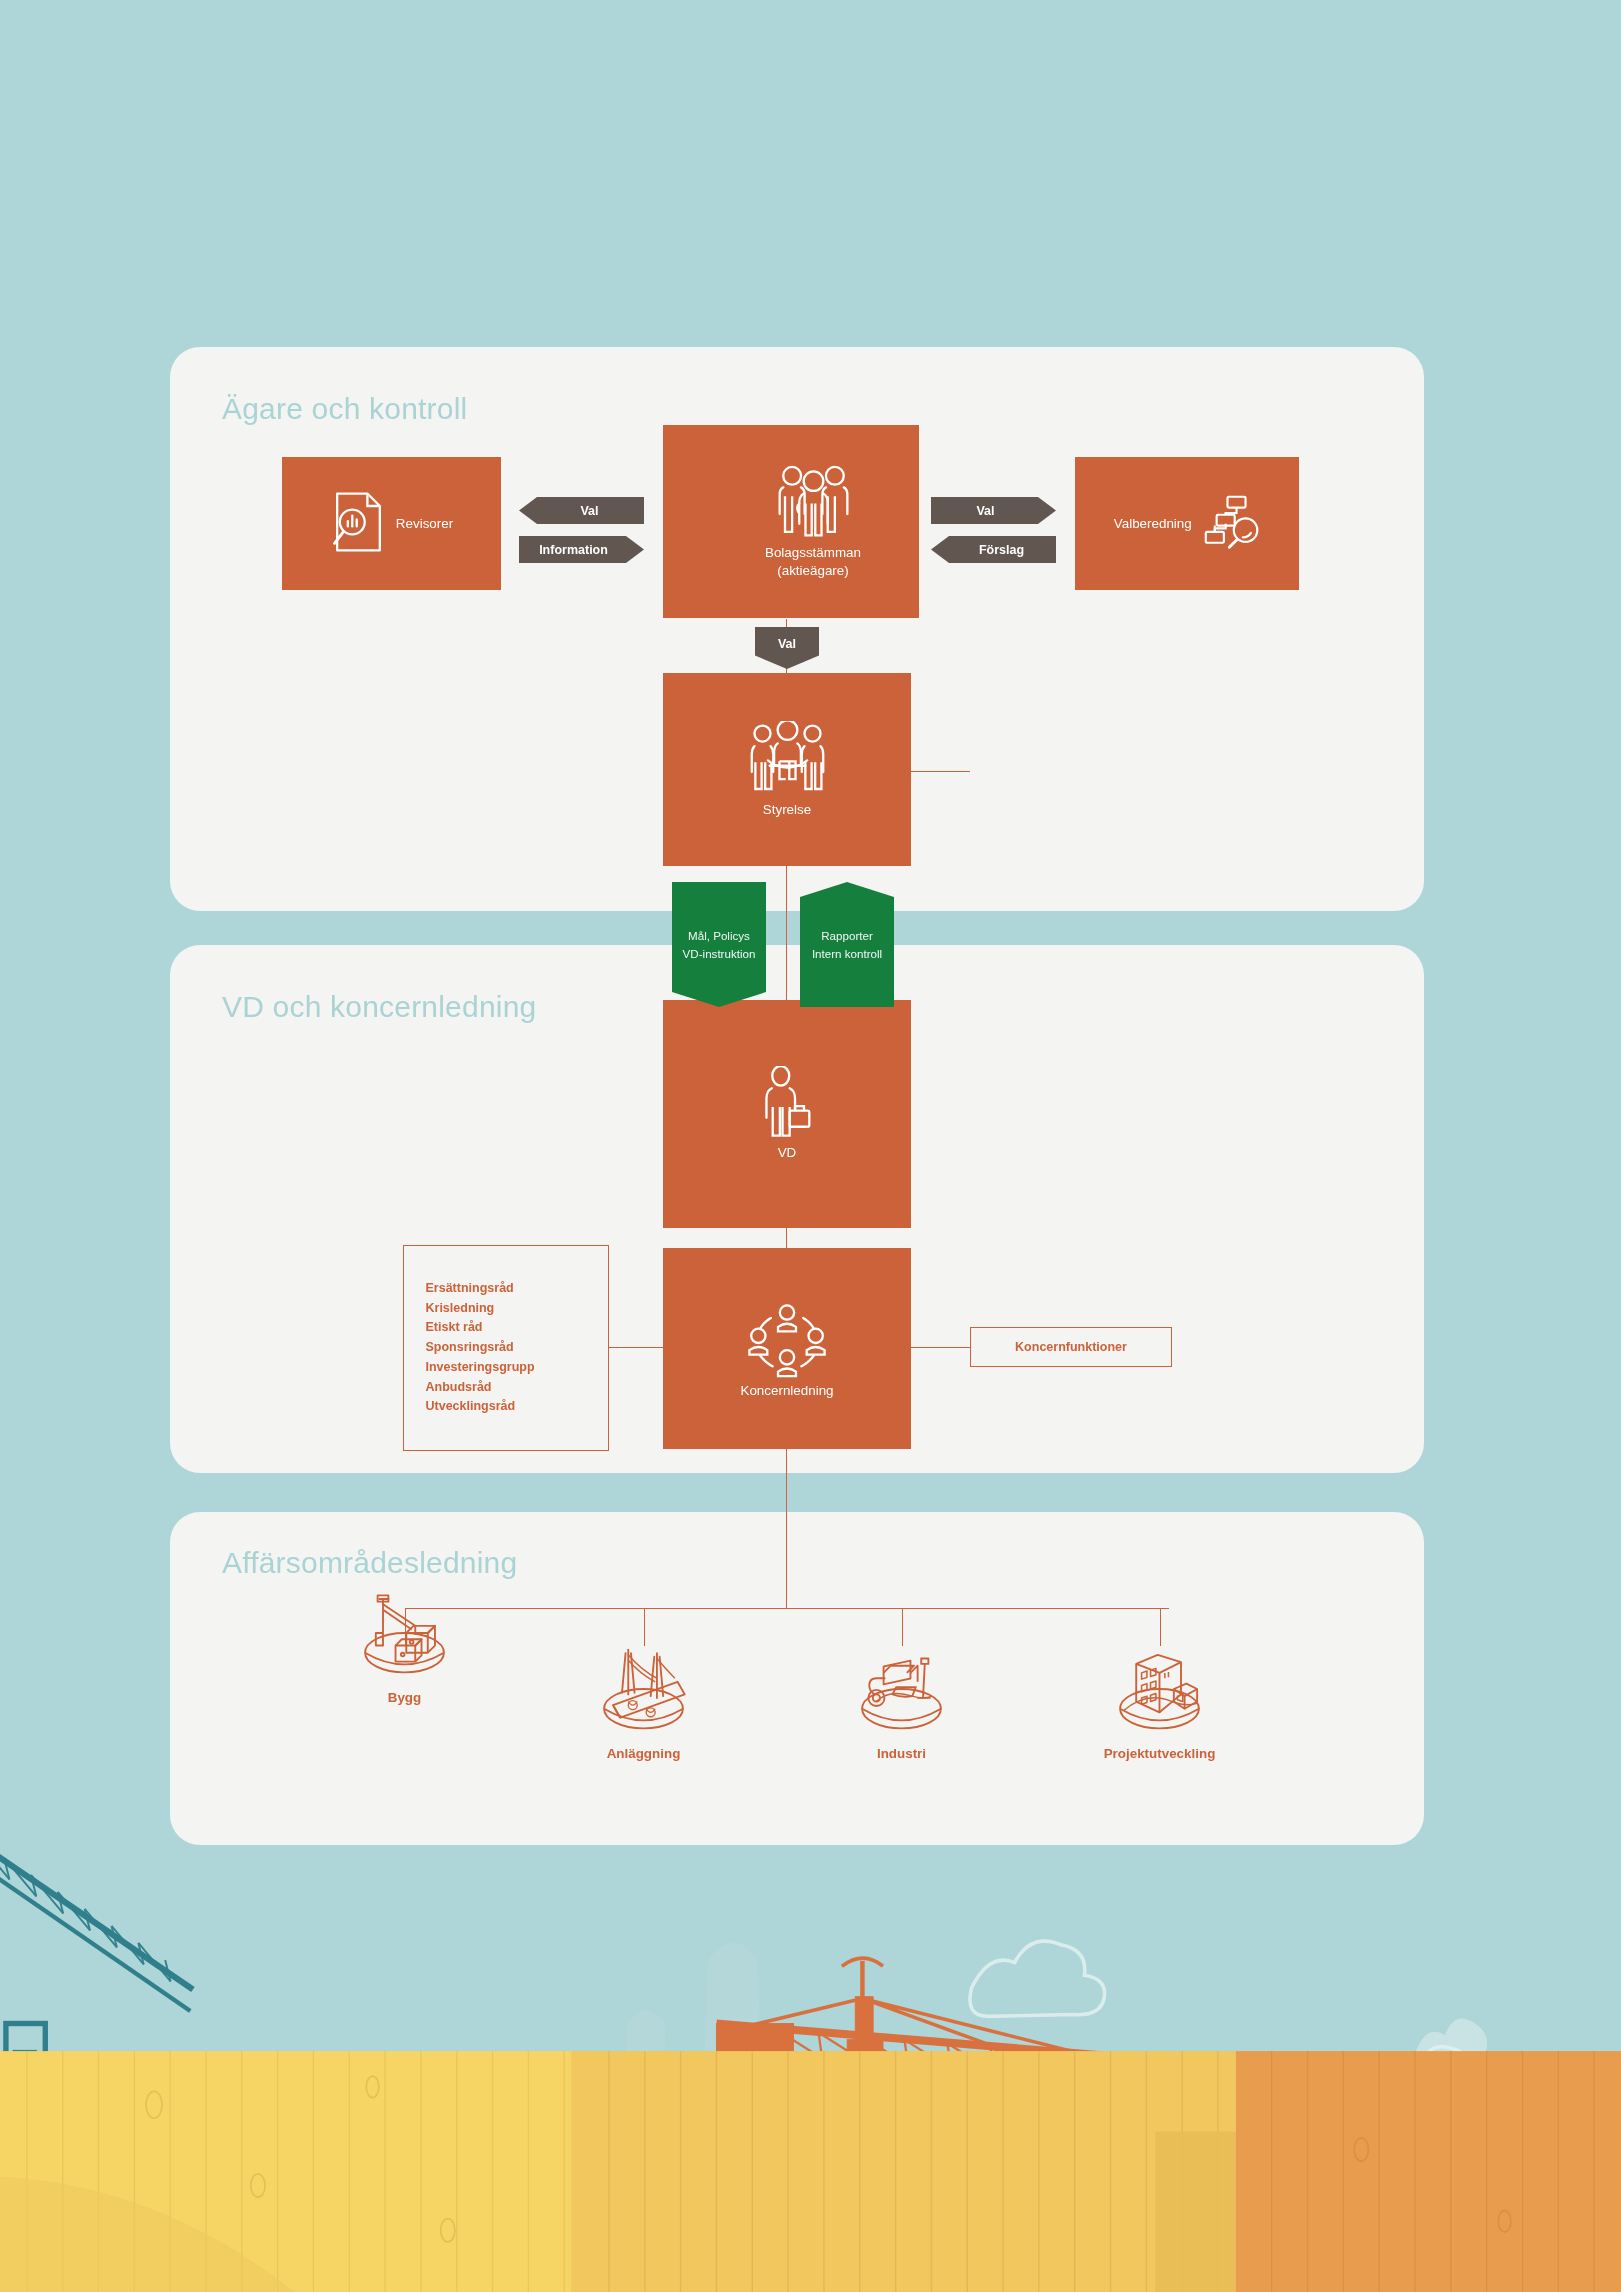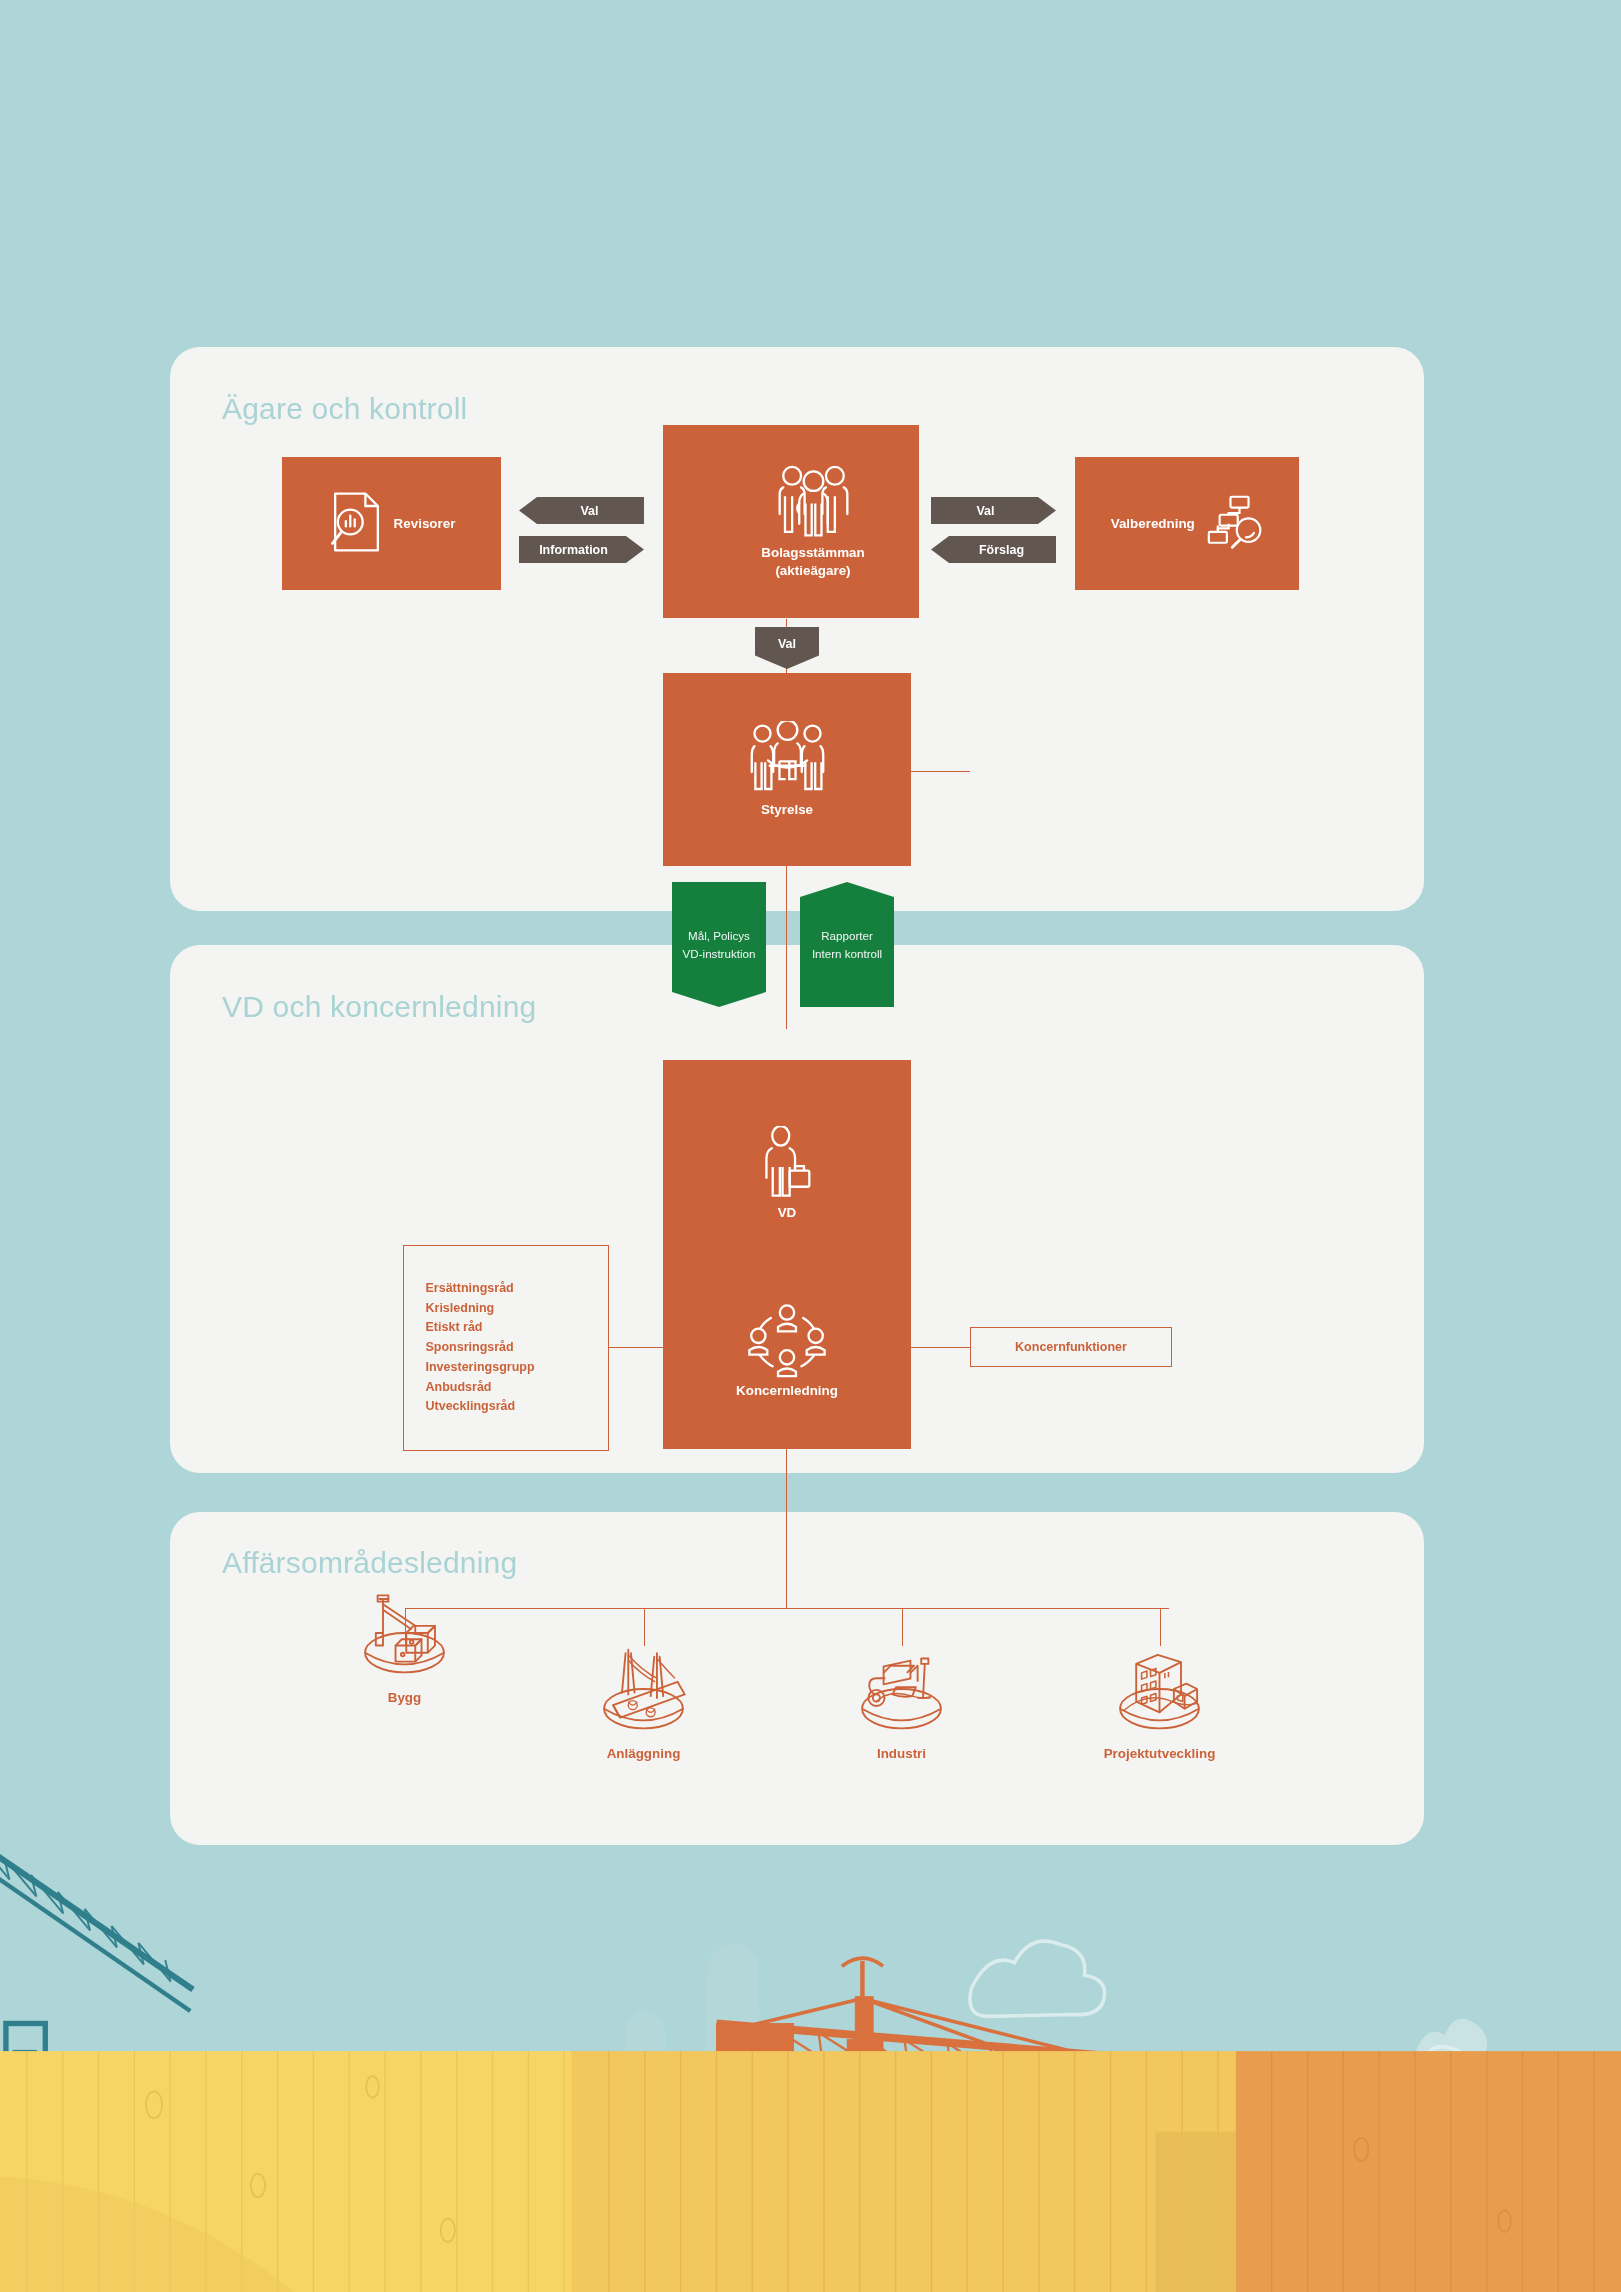--- a/index.html
+++ b/index.html
@@ -42,35 +42,35 @@
     position: absolute;
     background: #cc6239;
     color: #ffffff;
     display: flex;
     flex-direction: column;
     align-items: center;
     justify-content: center;
   }
   .obox .lbl {
     font-size: 13.4px;
-    font-weight: 700;
+    font-weight: 400;
     text-align: center;
     line-height: 1.3;
     white-space: pre-line;
   }
   .obox .ico { display: block; }
 
   
   #box-revisorer   { left: 282px;  top: 457px;  width: 219px; height: 133px;
                      flex-direction: row; gap: 9px; }
   #box-stamman     { left: 663px;  top: 425px;  width: 256px; height: 193px; padding-left: 44px; }
   #box-valbered    { left: 1075px; top: 457px;  width: 224px; height: 133px;
                      flex-direction: row; gap: 12.5px; }
   #box-styrelse    { left: 663px;  top: 673px;  width: 248px; height: 193px; }
-  #box-vd          { left: 663px;  top: 1060px; width: 248px; height: 228px; }
+  #box-vd          { left: 663px;  top: 1000px; width: 248px; height: 228px; }
   #box-koncernled  { left: 663px;  top: 1248px; width: 248px; height: 201px; }
 
   
   .arrow {
     position: absolute;
     color: #fff;
     font-size: 12.5px;
     font-weight: 600;
     display: flex;
     align-items: center;

